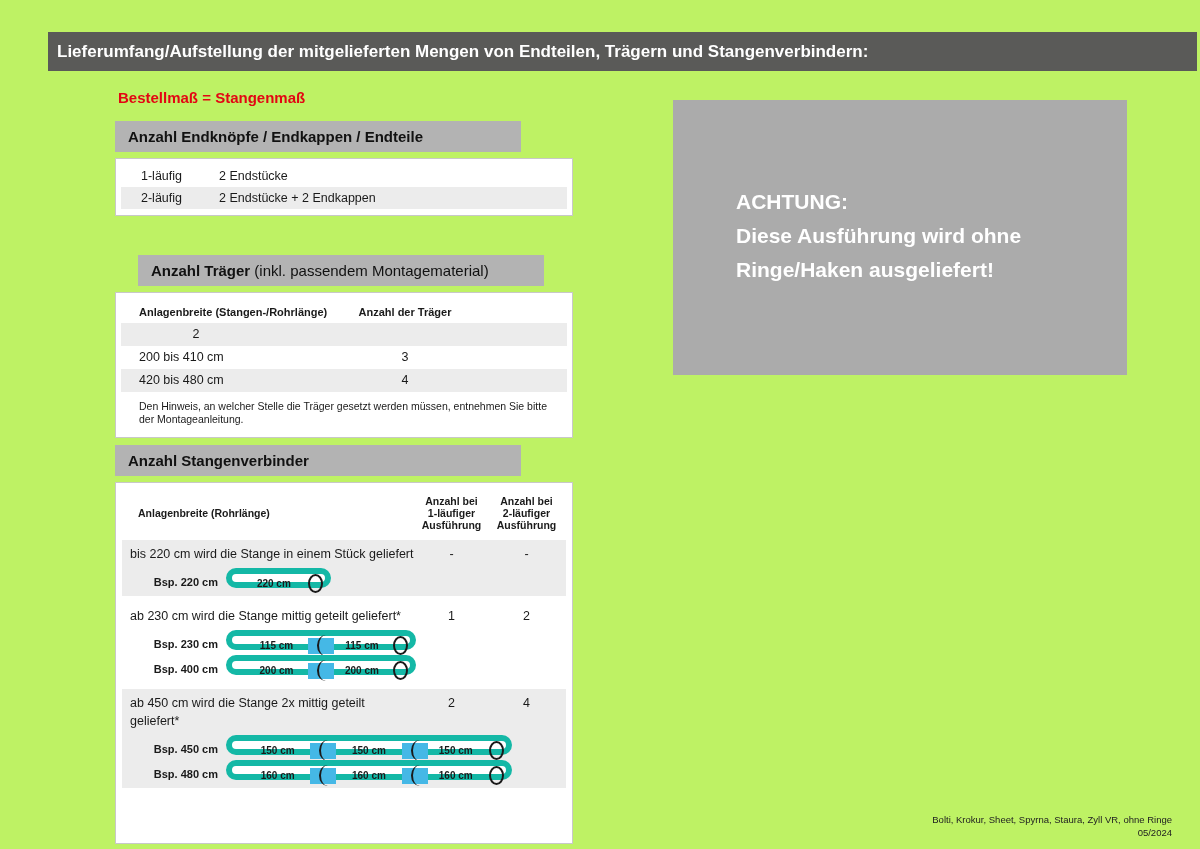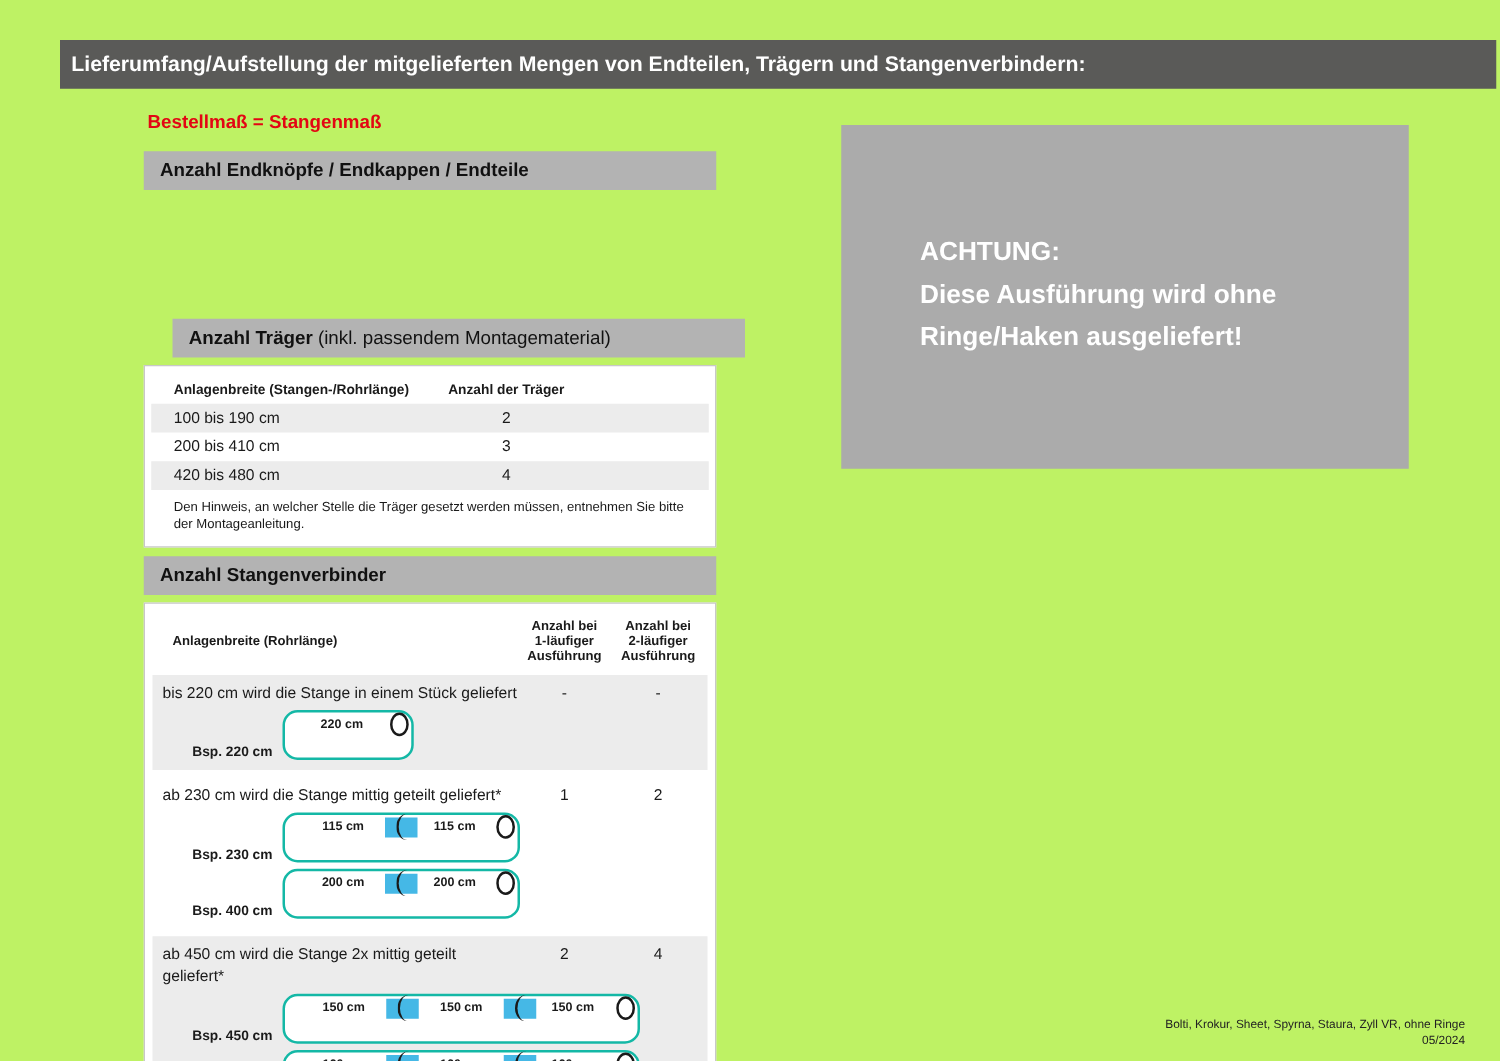--- a/index.html
+++ b/index.html
@@ -10,21 +10,21 @@
   
   .topbar { position:absolute; left:48px; top:32px; width:1149px; height:39px;
             background:#5a5a58; color:#fff; font-weight:bold; font-size:17px;
             line-height:39px; padding-left:9px; }
 
   
   .subtitle { position:absolute; left:118px; top:89px; color:#e30613;
               font-weight:bold; font-size:15px; }
 
   
-  .sec-header { position:absolute; left:115px; width:458px; height:31px;
+  .sec-header { position:absolute; left:115px; width:406px; height:31px;
                 background:#b3b3b3; line-height:31px; padding-left:13px;
                 font-size:15px; color:#111; }
   .sec-header .b { font-weight:bold; }
   .sec-header .n { font-weight:normal; }
 
   
   .box { position:absolute; left:115px; width:458px; background:#fff;
          border:1px solid #c8c8c8; }
 
   
@@ -56,22 +56,22 @@
   .block.gray { background:#ececec; }
   .block.white { background:#ffffff; }
   .brow { display:flex; font-size:12.5px; line-height:18px; }
   .bdesc { flex:1; padding-left:8px; }
   .bc2, .bc3 { width:75px; text-align:center; }
   .bsp { width:2px; }
   .exrow { display:flex; align-items:flex-end; margin-top:5px; }
   .exlabel { width:104px; text-align:right; font-size:11px; font-weight:bold; padding-right:8px; }
 
   
-  .rod { position:relative; height:40px; background:#fff;
-         border:2px solid #14b8a6; border-radius:12px; }
+  .rod { position:relative; height:20px; background:#fff;
+         border:6px solid #14b8a6; border-radius:12px; }
   .rod.w1 { width:105px; }
   .rod.w2 { width:190px; }
   .rod.w3 { width:286px; }
   .seg { position:absolute; top:0; height:20px; line-height:20px; text-align:center;
          font-size:10px; font-weight:bold; }
   .rod-end { position:absolute; top:0; right:2px; width:15px; height:19px;
              border:2px solid #1a1a1a; border-radius:50%; }
   .jrect { position:absolute; top:2px; width:26px; height:16px;
            background:#45b8e6; transform:translateX(-50%); }
   .jarc { position:absolute; top:-1px; width:10px; height:21px;
@@ -97,32 +97,41 @@
 
   <div class="topbar">
     <span>Lieferumfang/Aufstellung der mitgelieferten Mengen von Endteilen, Trägern und Stangenverbindern:</span>
   </div>
 
   <div class="subtitle">Bestellmaß = Stangenmaß</div>
 
   <div class="sec-header" style="top:121px;">
     <span class="b">Anzahl Endknöpfe / Endkappen / Endteile</span>
   </div>
+  <div class="box box-endteile">
+    <div class="t1row">
+      <span class="t1label">1-läufig</span>
+      <span class="t1val">2 Endstücke</span>
+    </div>
+    <div class="t1row alt">
+      <span class="t1label">2-läufig</span>
+      <span class="t1val">2 Endstücke + 2 Endkappen</span>
+    </div>
+  </div>
 
   <div class="sec-header" style="top:255px;margin-left:23px;">
     <span class="b">Anzahl Träger</span><span class="n"> (inkl. passendem Montagematerial)</span>
   </div>
   <div class="box box-traeger">
     <div class="t2head">
       <span class="t2c1">Anlagenbreite (Stangen-/Rohrlänge)</span>
       <span class="t2c2">Anzahl der Träger</span>
       <span class="t2sp"></span>
     </div>
     <div class="t2row alt">
-      <span class="t2r1">100 bis 190 cm</span>
       <span class="t2r2">2</span>
       <span class="t2rsp"></span>
     </div>
     <div class="t2row">
       <span class="t2r1">200 bis 410 cm</span>
       <span class="t2r2">3</span>
       <span class="t2rsp"></span>
     </div>
     <div class="t2row alt">
       <span class="t2r1">420 bis 480 cm</span>

